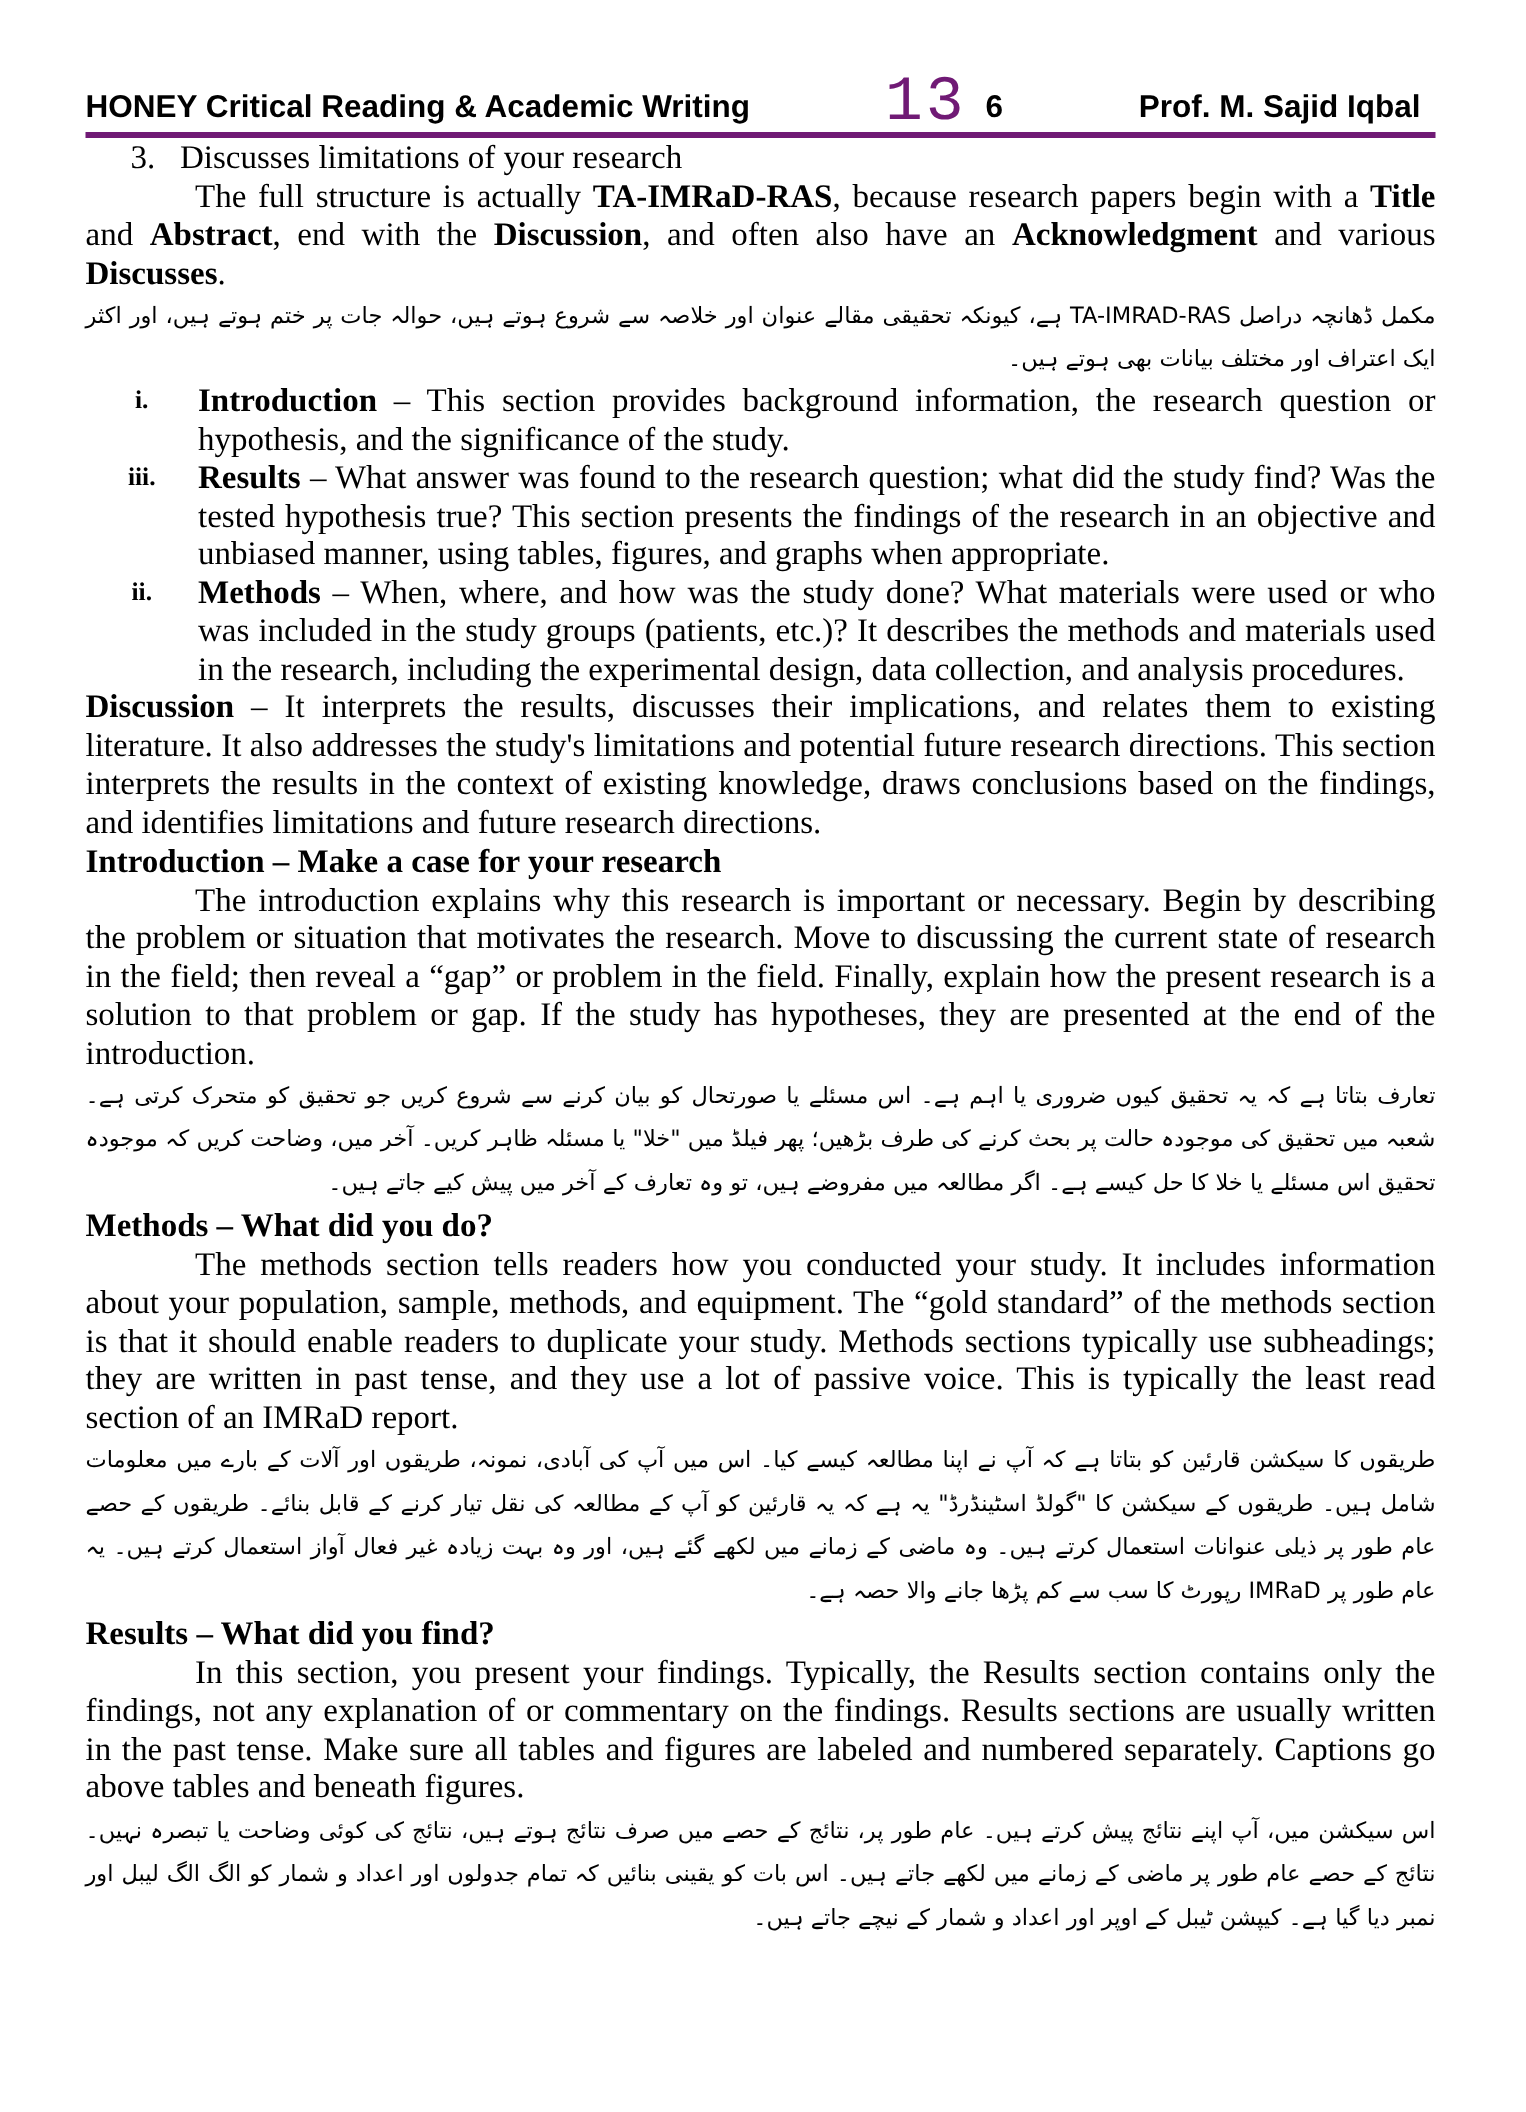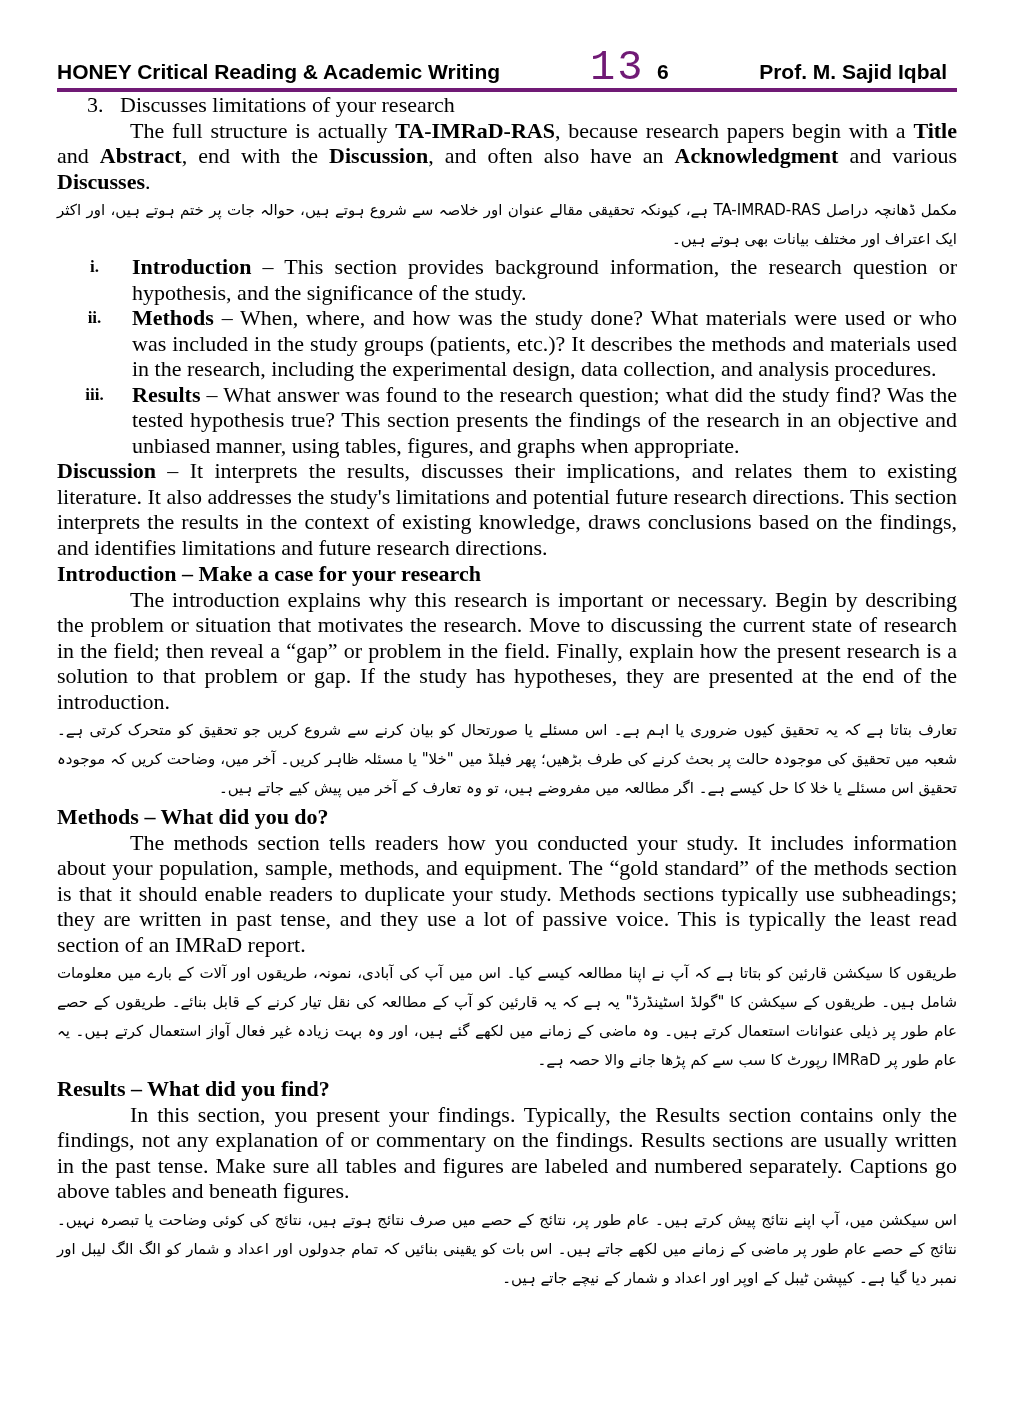--- a/index.html
+++ b/index.html
@@ -38,26 +38,26 @@
     <p class="ind"><span>The full structure is actually </span><b>TA-IMRaD-RAS</b><span>, because research papers begin with a </span><b>Title</b><span> and </span><b>Abstract</b><span>, end with the </span><b>Discussion</b><span>, and often also have an </span><b>Acknowledgment</b><span> and various </span><b>Discusses</b><span>.</span></p>
 
     <p class="ur">مکمل ڈھانچہ دراصل TA-IMRAD-RAS ہے، کیونکہ تحقیقی مقالے عنوان اور خلاصہ سے شروع ہوتے ہیں، حوالہ جات پر ختم ہوتے ہیں، اور اکثر ایک اعتراف اور مختلف بیانات بھی ہوتے ہیں۔</p>
 
     <ol class="rl">
       <li>
           <span class="rn">i.</span>
           <span class="rt"><b>Introduction</b><span> – This section provides background information, the research question or hypothesis, and the significance of the study.</span></span>
         </li>
       <li>
+          <span class="rn">iii.</span>
+          <span class="rt"><b>Results</b><span> – What answer was found to the research question; what did the study find? Was the tested hypothesis true? This section presents the findings of the research in an objective and unbiased manner, using tables, figures, and graphs when appropriate.</span></span>
+        </li>
+      <li>
           <span class="rn">ii.</span>
           <span class="rt"><b>Methods</b><span> – When, where, and how was the study done? What materials were used or who was included in the study groups (patients, etc.)? It describes the methods and materials used in the research, including the experimental design, data collection, and analysis procedures.</span></span>
-        </li>
-      <li>
-          <span class="rn">iii.</span>
-          <span class="rt"><b>Results</b><span> – What answer was found to the research question; what did the study find? Was the tested hypothesis true? This section presents the findings of the research in an objective and unbiased manner, using tables, figures, and graphs when appropriate.</span></span>
         </li>
       <li>
           <span class="rt"><b>Discussion</b><span> – It interprets the results, discusses their implications, and relates them to existing literature. It also addresses the study's limitations and potential future research directions. This section interprets the results in the context of existing knowledge, draws conclusions based on the findings, and identifies limitations and future research directions.</span></span>
         </li>
     </ol>
 
     <p class="h">Introduction – Make a case for your research</p>
     <p class="ind">The introduction explains why this research is important or necessary. Begin by describing the problem or situation that motivates the research. Move to discussing the current state of research in the field; then reveal a “gap” or problem in the field. Finally, explain how the present research is a solution to that problem or gap. If the study has hypotheses, they are presented at the end of the introduction.</p>
     <p class="ur">تعارف بتاتا ہے کہ یہ تحقیق کیوں ضروری یا اہم ہے۔ اس مسئلے یا صورتحال کو بیان کرنے سے شروع کریں جو تحقیق کو متحرک کرتی ہے۔ شعبہ میں تحقیق کی موجودہ حالت پر بحث کرنے کی طرف بڑھیں؛ پھر فیلڈ میں "خلا" یا مسئلہ ظاہر کریں۔ آخر میں، وضاحت کریں کہ موجودہ تحقیق اس مسئلے یا خلا کا حل کیسے ہے۔ اگر مطالعہ میں مفروضے ہیں، تو وہ تعارف کے آخر میں پیش کیے جاتے ہیں۔</p>
 

